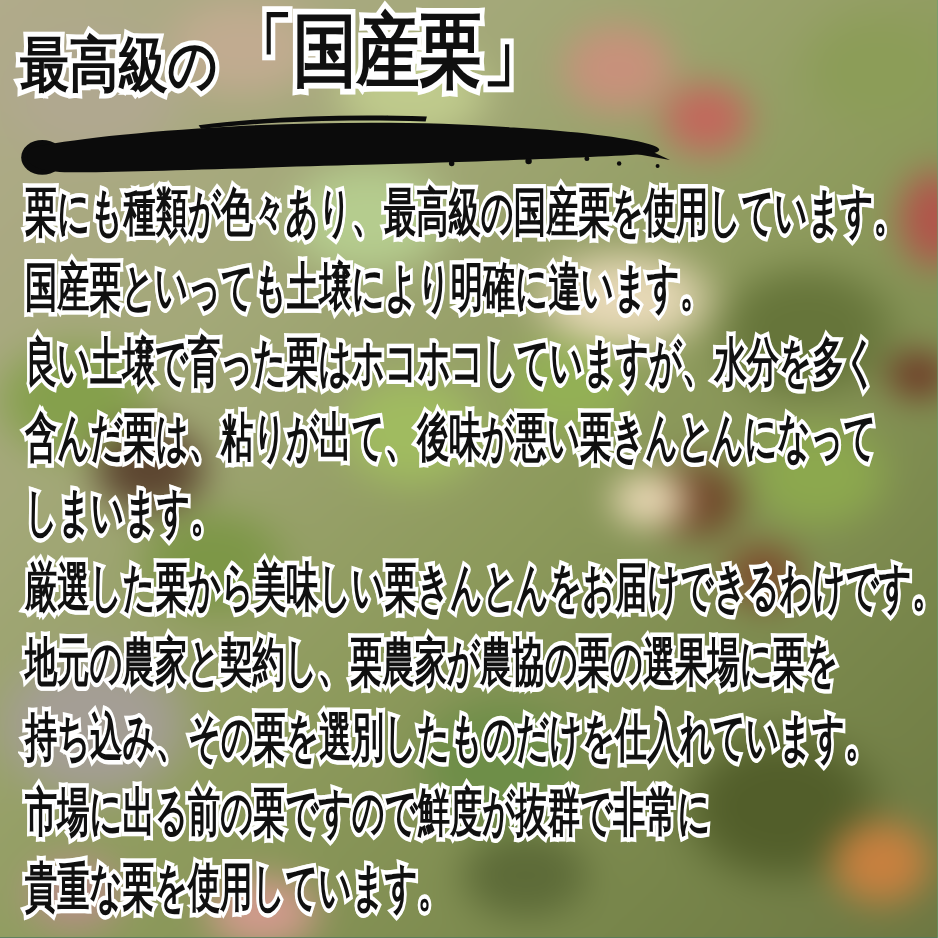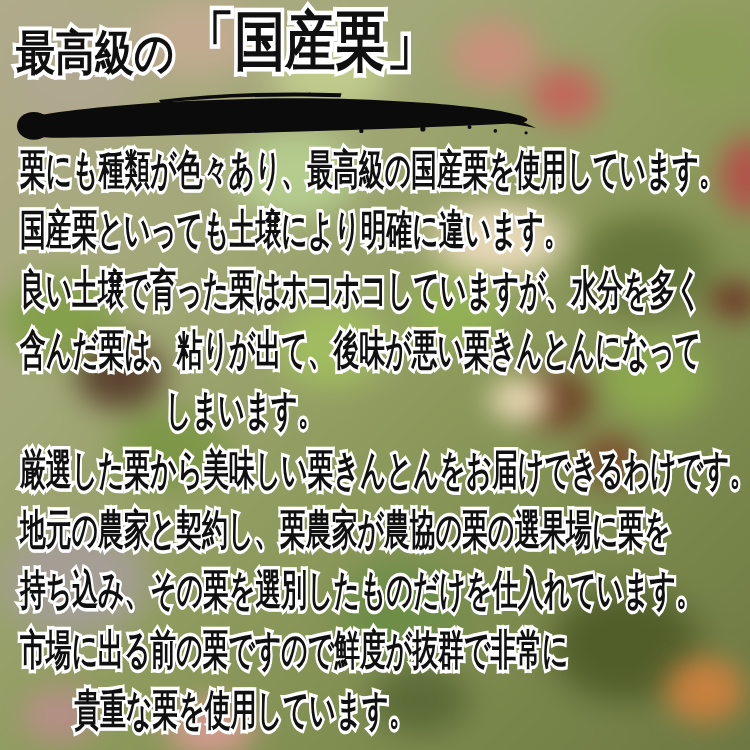--- a/index.html
+++ b/index.html
@@ -63,21 +63,21 @@
     -webkit-text-stroke:8px #ffffff;
   }
   .title-main{
     position:absolute;left:184px;top:6px;
     font-size:64px;line-height:1.1;
     transform:scaleX(0.79);transform-origin:left top;
     white-space:nowrap;
     -webkit-text-stroke:9px #ffffff;
   }
   .brush{position:absolute;left:12px;top:86px;width:526px;height:58px;}
-  .body-text{position:absolute;left:20px;top:140px;width:730px;text-align:center;}
+  .body-text{position:absolute;left:20px;top:140px;width:730px;}
   .body-line{
     font-size:42px;line-height:60px;height:60px;
     white-space:nowrap;
     transform:scaleX(0.615);transform-origin:left center;
   }
 </style>
 </head>
 <body>
 
 <div class="stage">

